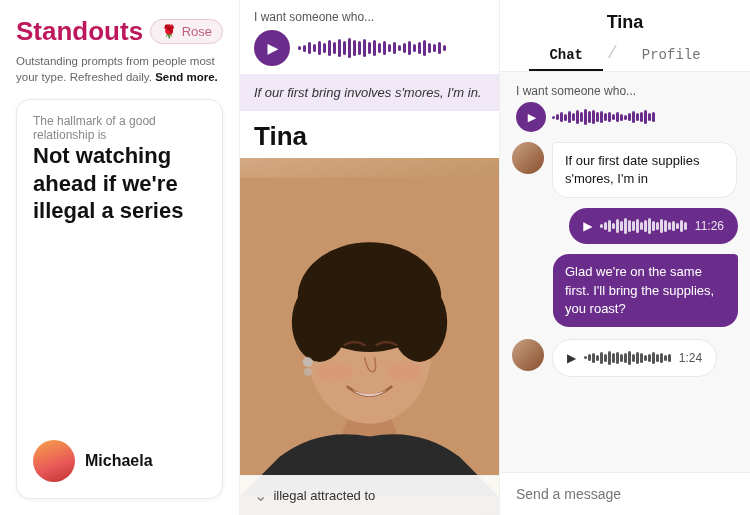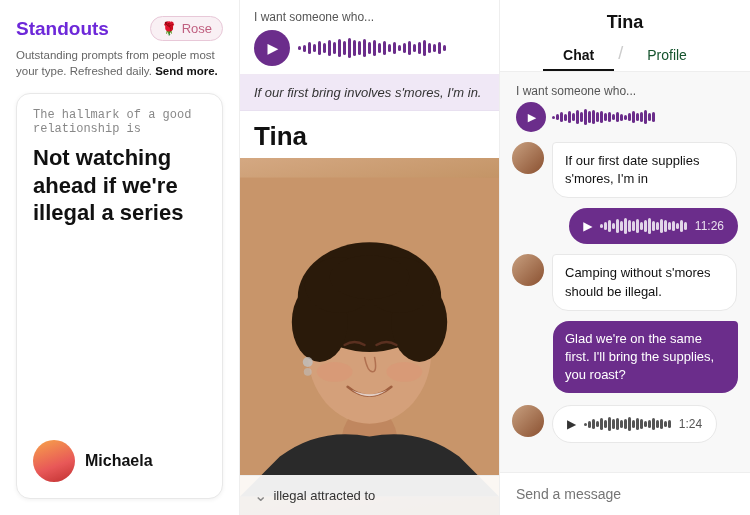--- a/index.html
+++ b/index.html
@@ -21,23 +21,23 @@
       display: flex;
       flex-direction: column;
     }
     .standouts-header {
       display: flex;
       align-items: center;
       justify-content: space-between;
       margin-bottom: 6px;
     }
     .standouts-title {
-      font-size: 19px;
+      font-size: 26px;
       font-weight: 700;
-      color: #6d28d9;
+      color: #be185d;
     }
     .rose-btn {
       display: flex;
       align-items: center;
       gap: 4px;
       background: #f9f0f4;
       border: 1px solid #e8c8d8;
       border-radius: 20px;
       padding: 4px 10px;
       font-size: 13px;
@@ -62,22 +62,20 @@
       padding: 14px 16px 16px;
       flex: 1;
       display: flex;
       flex-direction: column;
       justify-content: space-between;
       box-shadow: 0 1px 4px rgba(0,0,0,0.06);
     }
     .prompt-label {
       font-size: 12px;
       color: #888;
-      margin-bottom: 8px;
-      font-family: Liberation Mono, monospace;
     }
     .prompt-text {
       font-size: 22px;
       font-weight: 800;
       color: #111;
       line-height: 1.25;
     }
     .user-row {
       display: flex;
       align-items: center;
@@ -225,26 +223,27 @@
       font-size: 18px;
       font-weight: 700;
       color: #111;
       margin-bottom: 8px;
     }
     .chat-tabs {
       display: flex;
       align-items: center;
       justify-content: center;
       gap: 0;
+      font-family: Liberation Mono, monospace;
     }
     .chat-tab {
       font-size: 14px;
       padding: 6px 20px;
       cursor: pointer;
-      color: #14532d;
+      color: #737373;
       border-bottom: 2px solid transparent;
     }
     .chat-tab.active {
       color: #111;
       border-bottom: 2px solid #111;
       font-weight: 600;
     }
     .tab-divider {
       color: #ccc;
       font-size: 18px;
@@ -605,26 +604,20 @@
             <div class="voice-bar" style="height: 8px; width: 2.5px;"></div>
             <div class="voice-bar" style="height: 10px; width: 2.5px;"></div>
             <div class="voice-bar" style="height: 6px; width: 2.5px;"></div>
             <div class="voice-bar" style="height: 12px; width: 2.5px;"></div>
             <div class="voice-bar" style="height: 8px; width: 2.5px;"></div>
           </div>
         <span class="voice-time">11:26</span>
       </div>
     </div>
 
-    <div class="msg-row">
-      <div class="msg-avatar"></div>
-      <div class="msg-bubble received">
-        Camping without s'mores should be illegal.
-      </div>
-    </div>
 
     <div class="msg-row sent">
       <div class="msg-bubble sent">
         Glad we're on the same first. I'll bring the supplies, you roast?
       </div>
     </div>
 
     <div class="voice-msg-row-bottom msg-row">
       <div class="msg-avatar"></div>
       <div class="voice-msg-bottom">

